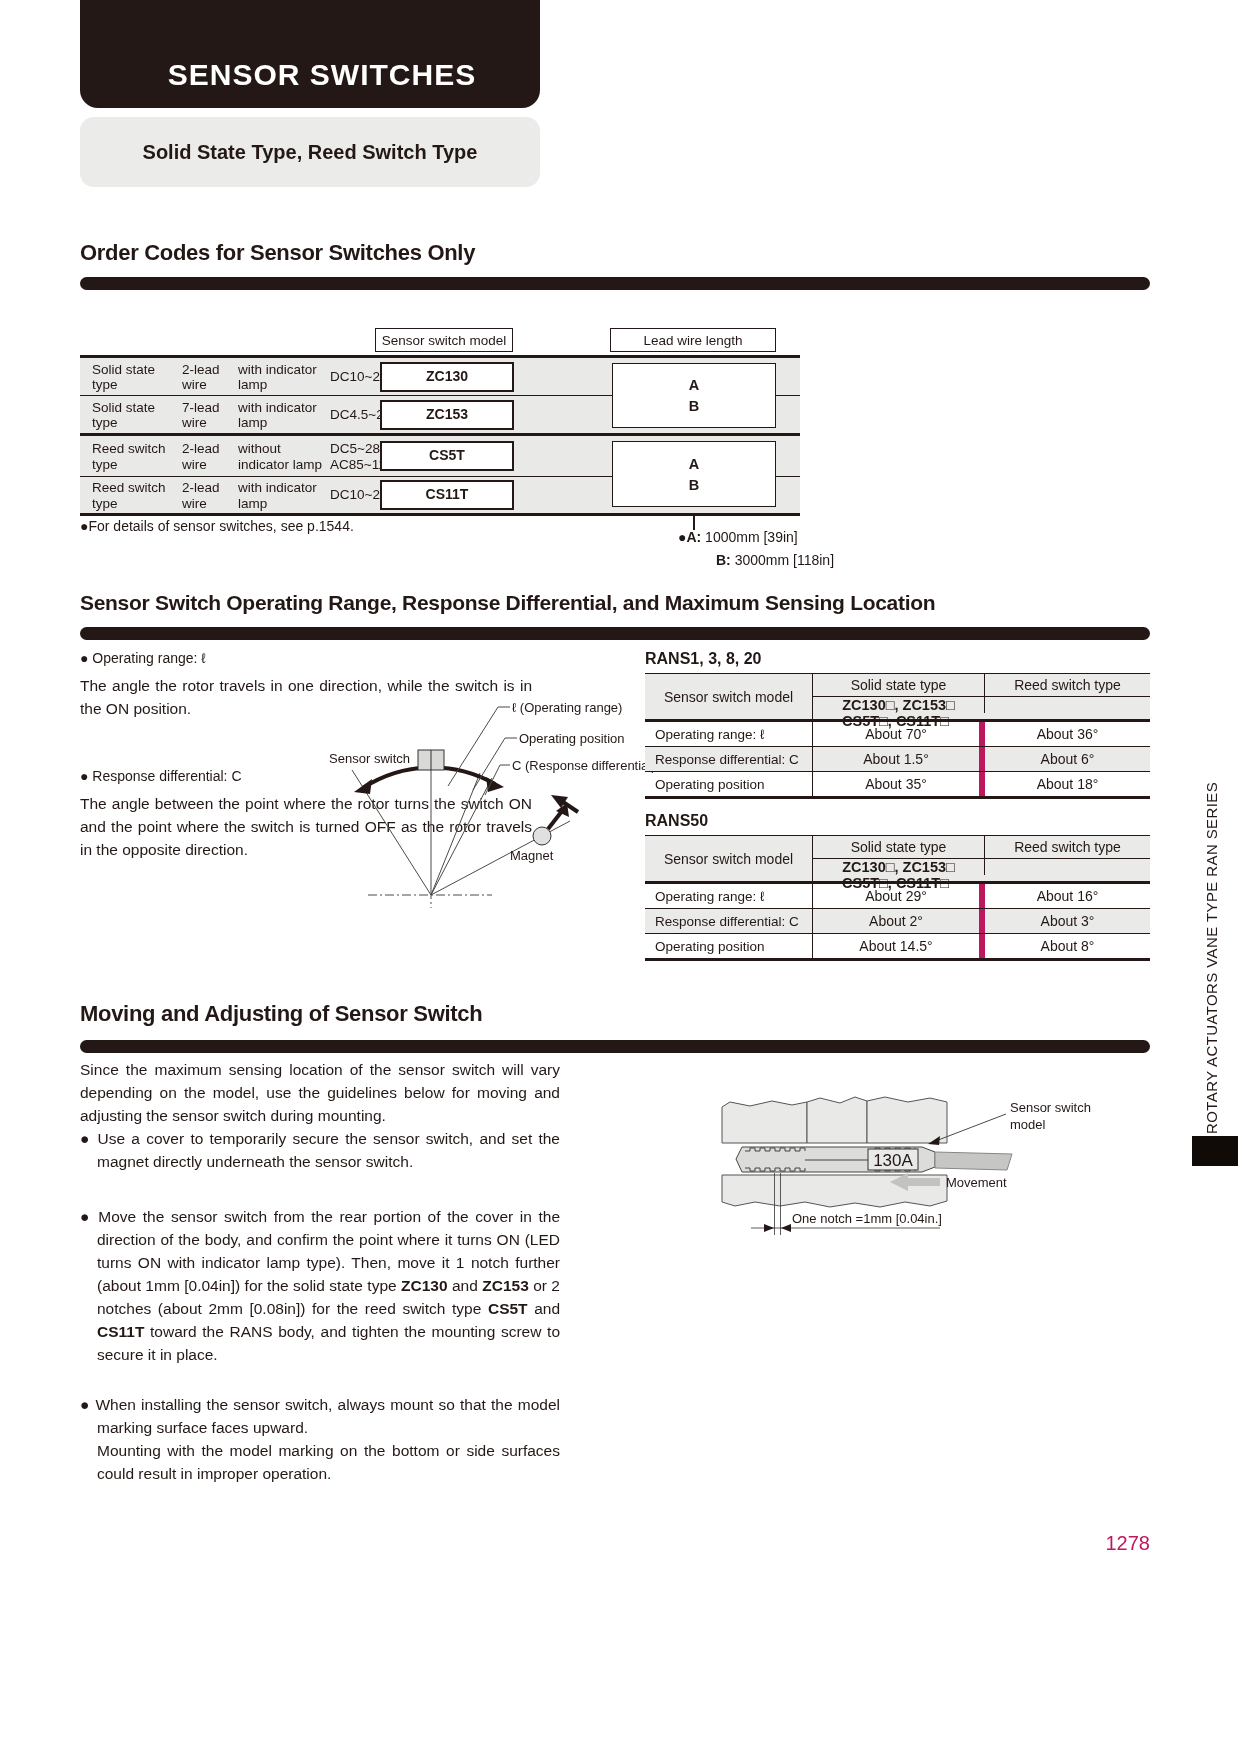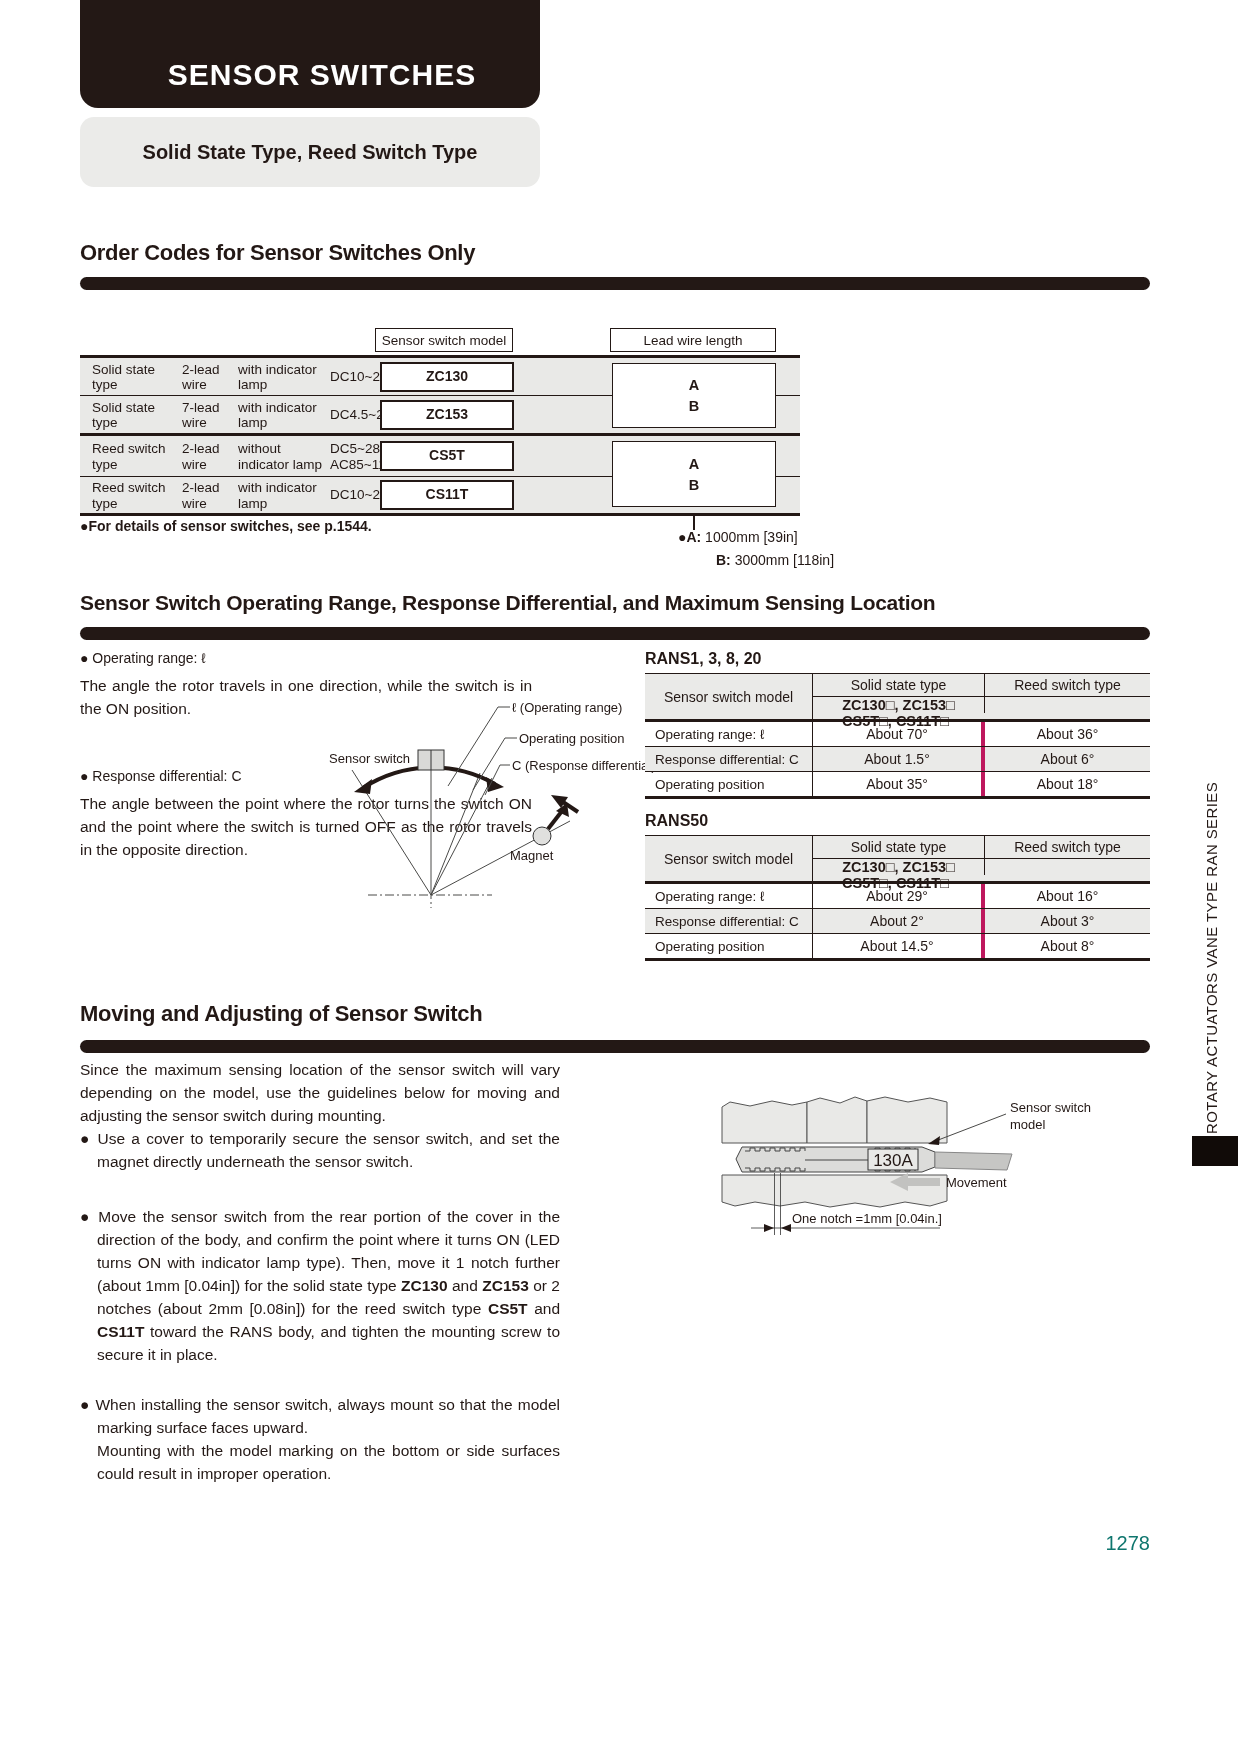--- a/index.html
+++ b/index.html
@@ -57,33 +57,33 @@
   .sp-right{width:337px;}
   .sp-sub{display:flex;height:22px;}
   .sp-sub:first-child{border-bottom:1px solid #231815;}
   .sp-sub .s1{width:172px;display:flex;align-items:center;justify-content:center;border-right:1px solid #231815;box-sizing:border-box;}
   .sp-sub .s2{width:165px;display:flex;align-items:center;justify-content:center;}
   .sp-sub.models{font-weight:bold;font-size:14.5px;flex-direction:column;}
   .sp-row{display:flex;height:24px;border-bottom:1px solid #231815;}
   .sp-row:last-child{border-bottom:none;}
   .sp-row.alt{background:#eaeae8;}
   .sp-label{width:168px;display:flex;align-items:center;padding-left:10px;border-right:1px solid #231815;box-sizing:border-box;font-size:13.5px;}
-  .sp-val{width:172px;display:flex;align-items:center;justify-content:center;border-right:4px solid #be185d;box-sizing:border-box;}
+  .sp-val{width:172px;display:flex;align-items:center;justify-content:center;border-right:6px solid #be185d;box-sizing:border-box;}
   .sp-val2{width:165px;display:flex;align-items:center;justify-content:center;}
 
   
   .dg-text{font-family:"Liberation Sans","DejaVu Sans",sans-serif;font-size:13px;fill:#231815;}
   .dg-line{stroke:#4a4a48;stroke-width:1;fill:none;}
 
   
   .sidebar-text{left:1203px;top:832px;height:302px;width:20px;}
   .sidebar-text span{writing-mode:vertical-rl;transform:rotate(180deg);display:block;height:100%;
                      font-size:15px;letter-spacing:0.4px;color:#231815;white-space:nowrap;}
   .tab-black{left:1192px;top:1136px;width:46px;height:30px;background:#110b08;}
-  .page-num{left:1000px;top:1532px;width:150px;text-align:right;font-size:20px;color:#0f766e;}
+  .page-num{left:1000px;top:1532px;width:150px;text-align:right;font-size:20px;color:#be185d;}
 </style>
 </head>
 <body>
 
 <div class="page">
 
   <div class="abs title-box">
     <span>SENSOR SWITCHES</span>
   </div>
   <div class="abs subtitle-box">
@@ -129,21 +129,21 @@
     <div class="ab-box" style="top:5px;height:65px;">
       <span>A</span>
       <span>B</span>
     </div>
     <div class="ab-box" style="top:83px;height:66px;">
       <span>A</span>
       <span>B</span>
     </div>
   </div>
 
-  <div class="abs footnote" style="left:80px;top:518px;font-weight:bold;">●For details of sensor switches, see p.1544.</div>
+  <div class="abs footnote" style="left:80px;top:518px;">●For details of sensor switches, see p.1544.</div>
   <div class="abs" style="left:693px;top:516px;width:1.5px;height:14px;background:#231815;"></div>
   <div class="abs lead-note" style="left:678px;top:529px;"><b>●A:</b><span> 1000mm [39in]</span></div>
   <div class="abs lead-note" style="left:716px;top:552px;"><b>B:</b><span> 3000mm [118in]</span></div>
 
   <div class="abs sec-head2" style="left:80px;top:591px;">Sensor Switch Operating Range, Response Differential, and Maximum Sensing Location</div>
   <div class="abs sec-bar" style="left:80px;top:627px;"></div>
 
   <div class="abs bullet-head" style="left:80px;top:650px;">● Operating range: ℓ</div>
   <div class="abs btxt" style="left:80px;top:674px;width:452px;">The angle the rotor travels in one direction, while the switch is in the ON position.</div>
   <div class="abs bullet-head" style="left:80px;top:768px;">● Response differential: C</div>

